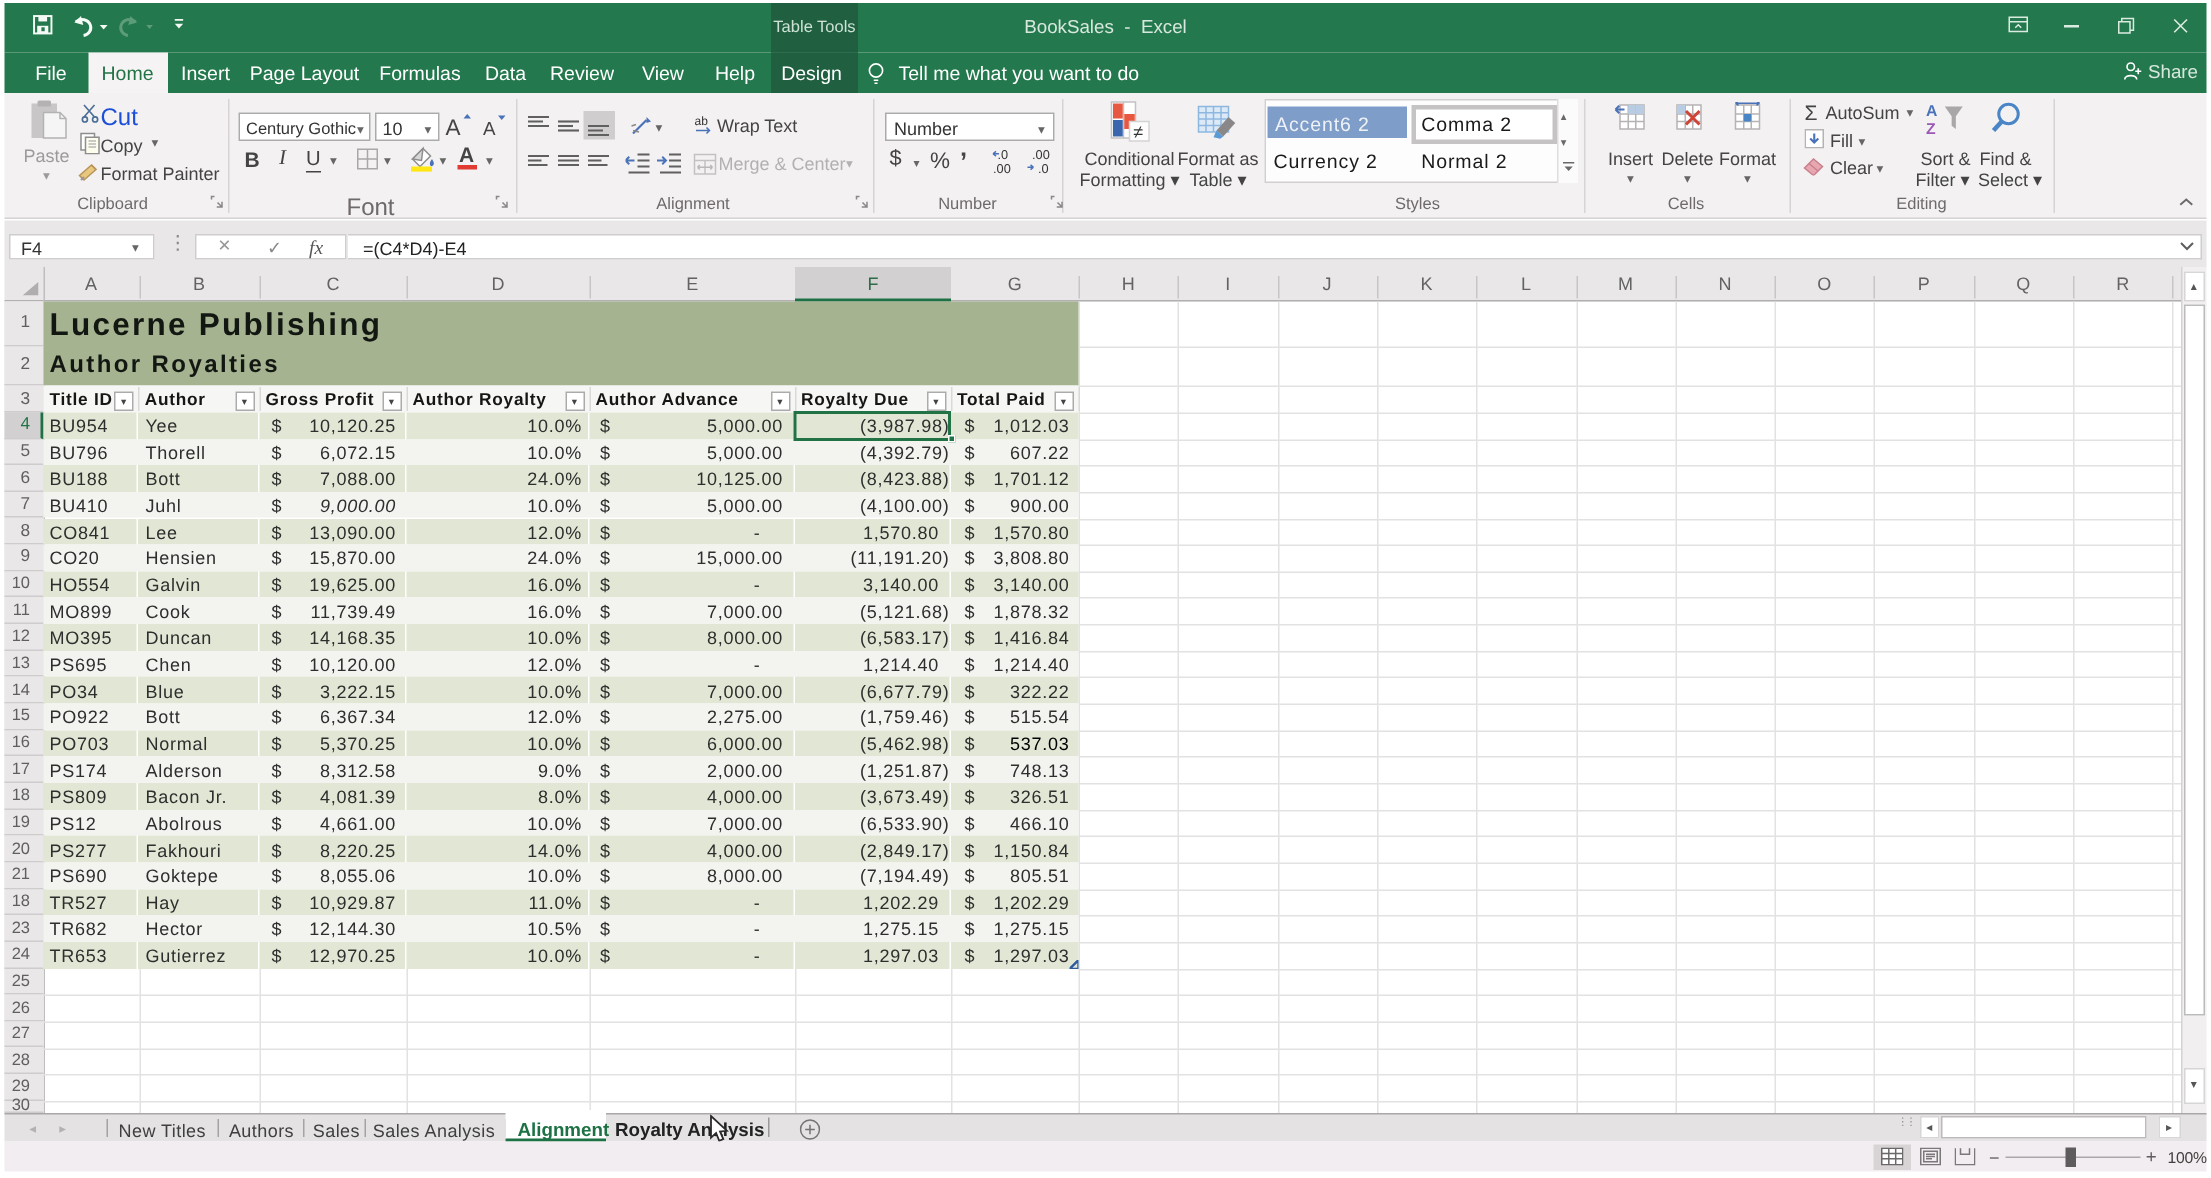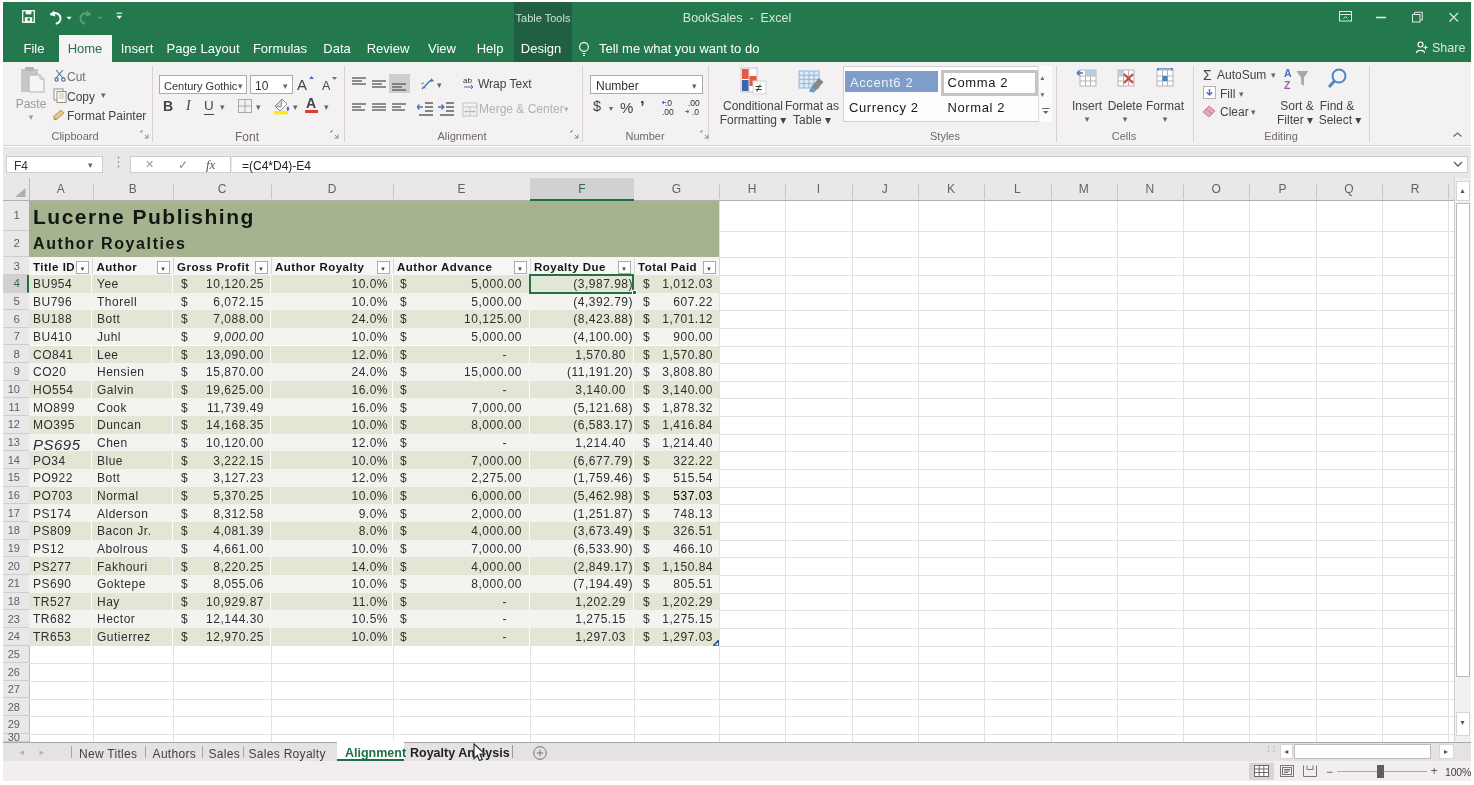--- a/index.html
+++ b/index.html
@@ -71,21 +71,21 @@
 <div class="t" style="left:1432.00px;top:42.00px;font-size:12.5px;color:#d7e8de;">Share</div>
 <div style="left:3.00px;top:62.00px;width:1468.00px;height:84.00px;background:#f3f1f2;border-bottom:1px solid #d5d2d4;"></div>
 <div style="left:151.50px;top:66.00px;width:1.00px;height:76.00px;background:#d8d4d6;"></div>
 <div style="left:343.50px;top:66.00px;width:1.00px;height:76.00px;background:#d8d4d6;"></div>
 <div style="left:582.00px;top:66.00px;width:1.00px;height:76.00px;background:#d8d4d6;"></div>
 <div style="left:708.00px;top:66.00px;width:1.00px;height:76.00px;background:#d8d4d6;"></div>
 <div style="left:1056.00px;top:66.00px;width:1.00px;height:76.00px;background:#d8d4d6;"></div>
 <div style="left:1192.50px;top:66.00px;width:1.00px;height:76.00px;background:#d8d4d6;"></div>
 <div style="left:1369.00px;top:66.00px;width:1.00px;height:76.00px;background:#d8d4d6;"></div>
 <div class="t c" style="left:15.00px;top:131.00px;width:120px;font-size:11px;color:#6e6a6c;text-align:center;">Clipboard</div>
-<div class="t c" style="left:187.00px;top:131.00px;width:120px;font-size:12px;color:#6e6a6c;text-align:center;">Font</div>
+<div class="t c" style="left:187.00px;top:131.00px;width:120px;font-size:16px;color:#6e6a6c;text-align:center;">Font</div>
 <div class="t c" style="left:402.00px;top:131.00px;width:120px;font-size:11px;color:#6e6a6c;text-align:center;">Alignment</div>
 <div class="t c" style="left:585.00px;top:131.00px;width:120px;font-size:11px;color:#6e6a6c;text-align:center;">Number</div>
 <div class="t c" style="left:885.00px;top:131.00px;width:120px;font-size:11px;color:#6e6a6c;text-align:center;">Styles</div>
 <div class="t c" style="left:1064.00px;top:131.00px;width:120px;font-size:11px;color:#6e6a6c;text-align:center;">Cells</div>
 <div class="t c" style="left:1221.00px;top:131.00px;width:120px;font-size:11px;color:#6e6a6c;text-align:center;">Editing</div>
 <svg style="position:absolute;left:140px;top:130px" width="9" height="9" viewBox="0 0 9 9">
 <g stroke="#8a8789" stroke-width="1" fill="none">
       <path d="M1 3 v-2 h2 M5 5 l3 3 M8 4.5 v3.5 h-3.5"></path>
     </g>
   </svg>
@@ -115,21 +115,21 @@
   </svg>
 <div class="t c" style="left:7.00px;top:98.00px;width:48px;font-size:12px;color:#9d9a9b;text-align:center;">Paste</div>
 <div class="t c" style="left:7.00px;top:113.00px;width:48px;font-size:9px;color:#9d9a9b;text-align:center;">▾</div>
 <svg style="position:absolute;left:54px;top:69px" width="13" height="13" viewBox="0 0 13 13">
 <g stroke="#4a6e96" stroke-width="1.1" fill="none">
       <path d="M2 1 l7 8 M9 1 l-7 8"></path>
       <circle cx="2.6" cy="10.6" r="1.7"></circle>
       <circle cx="9.4" cy="10.6" r="1.7"></circle>
     </g>
   </svg>
-<div class="t" style="left:67.00px;top:71.00px;font-size:12px;color:#737373;">Cut</div>
+<div class="t" style="left:67.00px;top:71.00px;font-size:16px;color:#1d4ed8;">Cut</div>
 <svg style="position:absolute;left:53px;top:88px" width="14" height="15" viewBox="0 0 14 15">
 <rect x="1" y="1" width="9" height="11" fill="#fff" stroke="#8f8d8e"></rect>
     <rect x="4" y="3.5" width="9" height="11" fill="#fdfdee" stroke="#8f8d8e"></rect>
 <g stroke="#b9b7b8" stroke-width="0.9">
       <path d="M6 6 h5 M6 8 h5 M6 10 h5"></path>
     </g>
   </svg>
 <div class="t" style="left:67.00px;top:90.50px;font-size:12px;color:#444;">Copy</div>
 <div class="t" style="left:101.00px;top:90.50px;font-size:9px;color:#666;">▾</div>
 <svg style="position:absolute;left:52px;top:108px" width="15" height="14" viewBox="0 0 15 14">
@@ -679,21 +679,21 @@
 <div class="t" style="left:97.00px;top:419.32px;font-size:12px;color:#2e2e2e;letter-spacing:0.5px;">Duncan</div>
 <div class="t" style="left:181.00px;top:419.32px;font-size:12px;color:#2e2e2e;letter-spacing:0.5px;">$</div>
 <div class="t" style="left:173.00px;top:419.32px;width:91px;font-size:12px;color:#2e2e2e;letter-spacing:0.5px;text-align:right;">14,168.35</div>
 <div class="t" style="left:271.00px;top:419.32px;width:117px;font-size:12px;color:#2e2e2e;letter-spacing:0.5px;text-align:right;">10.0%</div>
 <div class="t" style="left:400.00px;top:419.32px;font-size:12px;color:#2e2e2e;letter-spacing:0.5px;">$</div>
 <div class="t" style="left:393.00px;top:419.32px;width:129px;font-size:12px;color:#2e2e2e;letter-spacing:0.5px;text-align:right;">8,000.00</div>
 <div class="t" style="left:530.00px;top:419.32px;width:103px;font-size:12px;color:#2e2e2e;letter-spacing:0.5px;text-align:right;">(6,583.17)</div>
 <div class="t" style="left:643.00px;top:419.32px;font-size:12px;color:#2e2e2e;letter-spacing:0.5px;">$</div>
 <div class="t" style="left:634.00px;top:419.32px;width:79px;font-size:12px;color:#2e2e2e;letter-spacing:0.5px;text-align:right;">1,416.84</div>
 <div style="left:29.00px;top:433.75px;width:690.00px;height:17.65px;background:#f3f3f0;"></div>
-<div class="t" style="left:33.00px;top:436.97px;font-size:15px;color:#2e2e2e;letter-spacing:0.5px;font-style:italic;">PS695</div>
+<div class="t" style="left:33.00px;top:436.97px;font-size:12px;color:#2e2e2e;letter-spacing:0.5px;">PS695</div>
 <div class="t" style="left:97.00px;top:436.97px;font-size:12px;color:#2e2e2e;letter-spacing:0.5px;">Chen</div>
 <div class="t" style="left:181.00px;top:436.97px;font-size:12px;color:#2e2e2e;letter-spacing:0.5px;">$</div>
 <div class="t" style="left:173.00px;top:436.97px;width:91px;font-size:12px;color:#2e2e2e;letter-spacing:0.5px;text-align:right;">10,120.00</div>
 <div class="t" style="left:271.00px;top:436.97px;width:117px;font-size:12px;color:#2e2e2e;letter-spacing:0.5px;text-align:right;">12.0%</div>
 <div class="t" style="left:400.00px;top:436.97px;font-size:12px;color:#2e2e2e;letter-spacing:0.5px;">$</div>
 <div class="t" style="left:393.00px;top:436.97px;width:114px;font-size:12px;color:#2e2e2e;letter-spacing:0.5px;text-align:right;">-</div>
 <div class="t" style="left:530.00px;top:436.97px;width:96px;font-size:12px;color:#2e2e2e;letter-spacing:0.5px;text-align:right;">1,214.40</div>
 <div class="t" style="left:643.00px;top:436.97px;font-size:12px;color:#2e2e2e;letter-spacing:0.5px;">$</div>
 <div class="t" style="left:634.00px;top:436.97px;width:79px;font-size:12px;color:#2e2e2e;letter-spacing:0.5px;text-align:right;">1,214.40</div>
 <div style="left:29.00px;top:451.40px;width:690.00px;height:17.65px;background:#e2e7d5;"></div>
@@ -710,21 +710,21 @@
 <div class="t" style="left:271.00px;top:454.62px;width:117px;font-size:12px;color:#2e2e2e;letter-spacing:0.5px;text-align:right;">10.0%</div>
 <div class="t" style="left:400.00px;top:454.62px;font-size:12px;color:#2e2e2e;letter-spacing:0.5px;">$</div>
 <div class="t" style="left:393.00px;top:454.62px;width:129px;font-size:12px;color:#2e2e2e;letter-spacing:0.5px;text-align:right;">7,000.00</div>
 <div class="t" style="left:530.00px;top:454.62px;width:103px;font-size:12px;color:#2e2e2e;letter-spacing:0.5px;text-align:right;">(6,677.79)</div>
 <div class="t" style="left:643.00px;top:454.62px;font-size:12px;color:#2e2e2e;letter-spacing:0.5px;">$</div>
 <div class="t" style="left:634.00px;top:454.62px;width:79px;font-size:12px;color:#2e2e2e;letter-spacing:0.5px;text-align:right;">322.22</div>
 <div style="left:29.00px;top:469.05px;width:690.00px;height:17.65px;background:#f3f3f0;"></div>
 <div class="t" style="left:33.00px;top:472.27px;font-size:12px;color:#2e2e2e;letter-spacing:0.5px;">PO922</div>
 <div class="t" style="left:97.00px;top:472.27px;font-size:12px;color:#2e2e2e;letter-spacing:0.5px;">Bott</div>
 <div class="t" style="left:181.00px;top:472.27px;font-size:12px;color:#2e2e2e;letter-spacing:0.5px;">$</div>
-<div class="t" style="left:173.00px;top:472.27px;width:91px;font-size:12px;color:#2e2e2e;letter-spacing:0.5px;text-align:right;">3,127.23</div>
+<div class="t" style="left:173.00px;top:472.27px;width:91px;font-size:12px;color:#2e2e2e;letter-spacing:0.5px;text-align:right;">6,367.34</div>
 <div class="t" style="left:271.00px;top:472.27px;width:117px;font-size:12px;color:#2e2e2e;letter-spacing:0.5px;text-align:right;">12.0%</div>
 <div class="t" style="left:400.00px;top:472.27px;font-size:12px;color:#2e2e2e;letter-spacing:0.5px;">$</div>
 <div class="t" style="left:393.00px;top:472.27px;width:129px;font-size:12px;color:#2e2e2e;letter-spacing:0.5px;text-align:right;">2,275.00</div>
 <div class="t" style="left:530.00px;top:472.27px;width:103px;font-size:12px;color:#2e2e2e;letter-spacing:0.5px;text-align:right;">(1,759.46)</div>
 <div class="t" style="left:643.00px;top:472.27px;font-size:12px;color:#2e2e2e;letter-spacing:0.5px;">$</div>
 <div class="t" style="left:634.00px;top:472.27px;width:79px;font-size:12px;color:#2e2e2e;letter-spacing:0.5px;text-align:right;">515.54</div>
 <div style="left:29.00px;top:486.70px;width:690.00px;height:17.65px;background:#e2e7d5;"></div>
 <div style="left:91.30px;top:486.70px;width:1.20px;height:17.65px;background:#fff;"></div>
 <div style="left:171.80px;top:486.70px;width:1.20px;height:17.65px;background:#fff;"></div>
 <div style="left:269.80px;top:486.70px;width:1.20px;height:17.65px;background:#fff;"></div>
@@ -867,21 +867,21 @@
 <div style="left:3.00px;top:742.00px;width:1468.00px;height:19.00px;background:#e4e2e3;border-top:1px solid #aaa7a9;"></div>
 <div class="t" style="left:19.50px;top:747.50px;font-size:9px;color:#b3b1b2;">◂</div>
 <div class="t" style="left:39.50px;top:747.50px;font-size:9px;color:#b3b1b2;">▸</div>
 <div style="left:71.00px;top:745.50px;width:1.00px;height:12.00px;background:#a5a2a4;"></div>
 <div class="t" style="left:79.00px;top:747.50px;font-size:12px;color:#3f3f3f;letter-spacing:0.3px;">New Titles</div>
 <div style="left:145.40px;top:745.50px;width:1.00px;height:12.00px;background:#a5a2a4;"></div>
 <div class="t" style="left:152.60px;top:747.50px;font-size:12px;color:#3f3f3f;letter-spacing:0.3px;">Authors</div>
 <div style="left:202.00px;top:745.50px;width:1.00px;height:12.00px;background:#a5a2a4;"></div>
 <div class="t" style="left:208.50px;top:747.50px;font-size:12px;color:#3f3f3f;letter-spacing:0.3px;">Sales</div>
 <div style="left:242.50px;top:745.50px;width:1.00px;height:12.00px;background:#a5a2a4;"></div>
-<div class="t" style="left:248.50px;top:747.50px;font-size:12px;color:#3f3f3f;letter-spacing:0.3px;">Sales Royalty</div>
+<div class="t" style="left:248.50px;top:747.50px;font-size:12px;color:#3f3f3f;letter-spacing:0.3px;">Sales Analysis</div>
 <div style="left:337.30px;top:745.50px;width:1.00px;height:12.00px;background:#a5a2a4;"></div>
 <div style="left:336.50px;top:739.50px;width:67.50px;height:21.50px;background:#fff;border-bottom:2.5px solid #1e7145;"></div>
 <div class="t" style="left:345.00px;top:747.00px;font-size:12.5px;font-weight:bold;color:#1e7145;">Alignment</div>
 <div class="t" style="left:410.00px;top:747.00px;font-size:12.5px;font-weight:bold;color:#222;">Royalty Analysis</div>
 <div style="left:512.00px;top:745.00px;width:1.00px;height:13.00px;background:#9b989a;"></div>
 <svg style="position:absolute;left:533px;top:745.5px" width="14" height="14" viewBox="0 0 14 14">
 <circle cx="7" cy="7" r="6.3" fill="none" stroke="#757274" stroke-width="1"></circle>
     <path d="M7 3.8 v6.4 M3.8 7 h6.4" stroke="#757274" stroke-width="1"></path>
   </svg>
 <svg style="position:absolute;left:473px;top:742.5px" width="13" height="20" viewBox="0 0 13 20">

